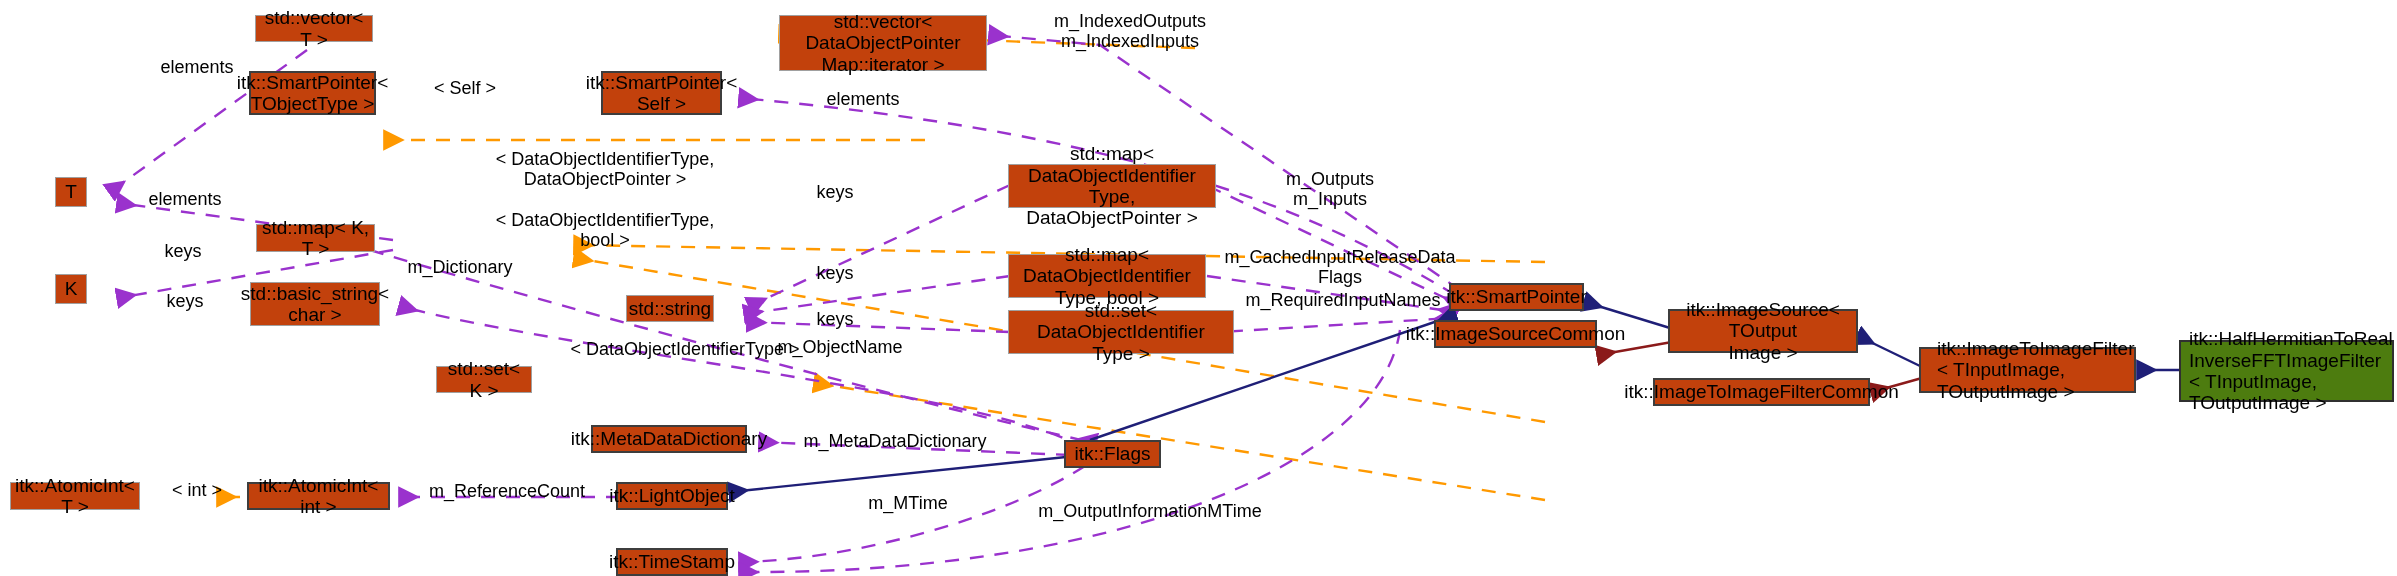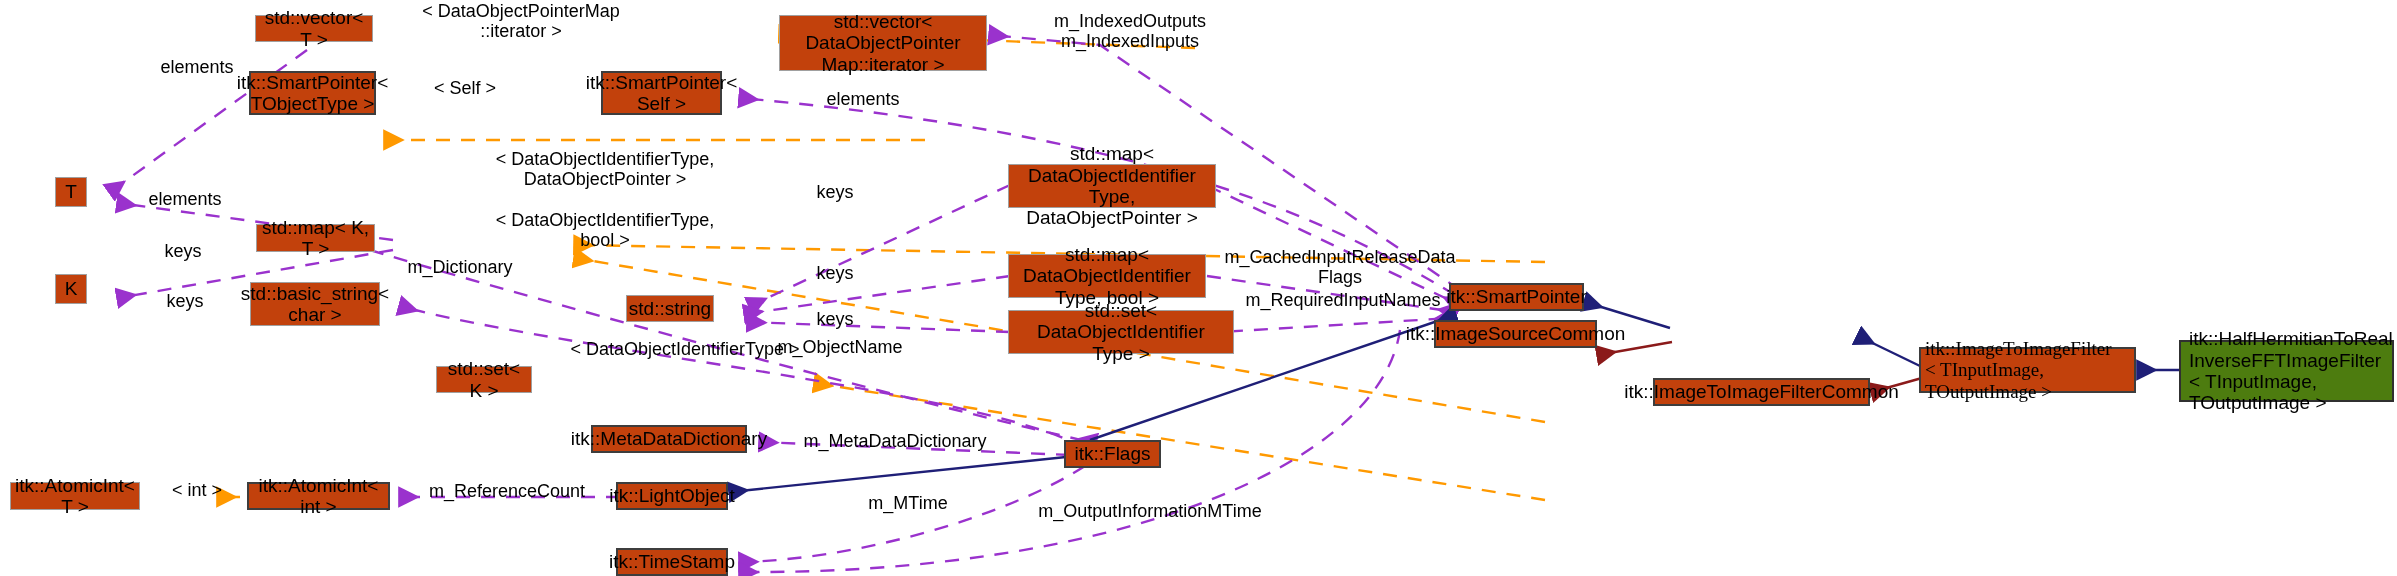--- a/index.html
+++ b/index.html
@@ -151,32 +151,32 @@
   <div class="node dark-border" style="left:247px; top:482px; width:143px; height:28px;">itk::AtomicInt&lt; int &gt;</div>
 
   <div class="node dark-border" style="left:616px; top:482px; width:112px; height:28px;">itk::LightObject</div>
 
   <div class="node dark-border" style="left:616px; top:548px; width:112px; height:28px;">itk::TimeStamp</div>
 
   <div class="node dark-border" style="left:1449px; top:283px; width:135px; height:28px;">itk::SmartPointer</div>
 
   <div class="node dark-border" style="left:1434px; top:320px; width:163px; height:28px;">itk::ImageSourceCommon</div>
 
+  <div class="node dark-border" style="left:1668px; top:309px; width:190px; height:44px;">itk::ImageSource&lt; TOutput
+Image &gt;</div>
 
   <div class="node dark-border" style="left:1653px; top:378px; width:217px; height:28px;">itk::ImageToImageFilterCommon</div>
 
-  <div class="node dark-border leftalign" style="left:1919px; top:347px; width:217px; height:46px; padding-left:4px;font-family:Liberation Serif, serif;">itk::ImageToImageFilter
+  <div class="node dark-border leftalign" style="left:1919px; top:347px; width:217px; height:46px; padding-left:16px;">itk::ImageToImageFilter
 &lt; TInputImage, TOutputImage &gt;</div>
 
   <div class="node highlight" style="left:2179px; top:340px; width:215px; height:62px; padding-left:8px;">itk::HalfHermitianToReal
 InverseFFTImageFilter
 &lt; TInputImage, TOutputImage &gt;</div>
 
-  <div class="edge-label" style="left:396px; top:2px; width:250px;">&lt; DataObjectPointerMap
-::iterator &gt;</div>
 
   <div class="edge-label" style="left:147px; top:58px; width:100px;">elements</div>
 
   <div class="edge-label" style="left:410px; top:79px; width:110px;">&lt; Self &gt;</div>
 
   <div class="edge-label" style="left:808px; top:90px; width:110px;">elements</div>
 
   <div class="edge-label" style="left:1015px; top:12px; width:230px;">m_IndexedOutputs
 m_IndexedInputs</div>
 
@@ -197,20 +197,22 @@
   <div class="edge-label" style="left:780px; top:310px; width:110px;">keys</div>
 
   <div class="edge-label" style="left:385px; top:258px; width:150px;">m_Dictionary</div>
 
   <div class="edge-label" style="left:140px; top:292px; width:90px;">keys</div>
 
   <div class="edge-label" style="left:560px; top:340px; width:250px;">&lt; DataObjectIdentifierType &gt;</div>
 
   <div class="edge-label" style="left:760px; top:338px; width:160px;">m_ObjectName</div>
 
+  <div class="edge-label" style="left:1250px; top:170px; width:160px;">m_Outputs
+m_Inputs</div>
 
   <div class="edge-label" style="left:1215px; top:248px; width:250px;">m_CachedInputReleaseData
 Flags</div>
 
   <div class="edge-label" style="left:1228px; top:291px; width:230px;">m_RequiredInputNames</div>
 
   <div class="edge-label" style="left:770px; top:432px; width:250px;">m_MetaDataDictionary</div>
 
   <div class="edge-label" style="left:412px; top:482px; width:190px;">m_ReferenceCount</div>
 

